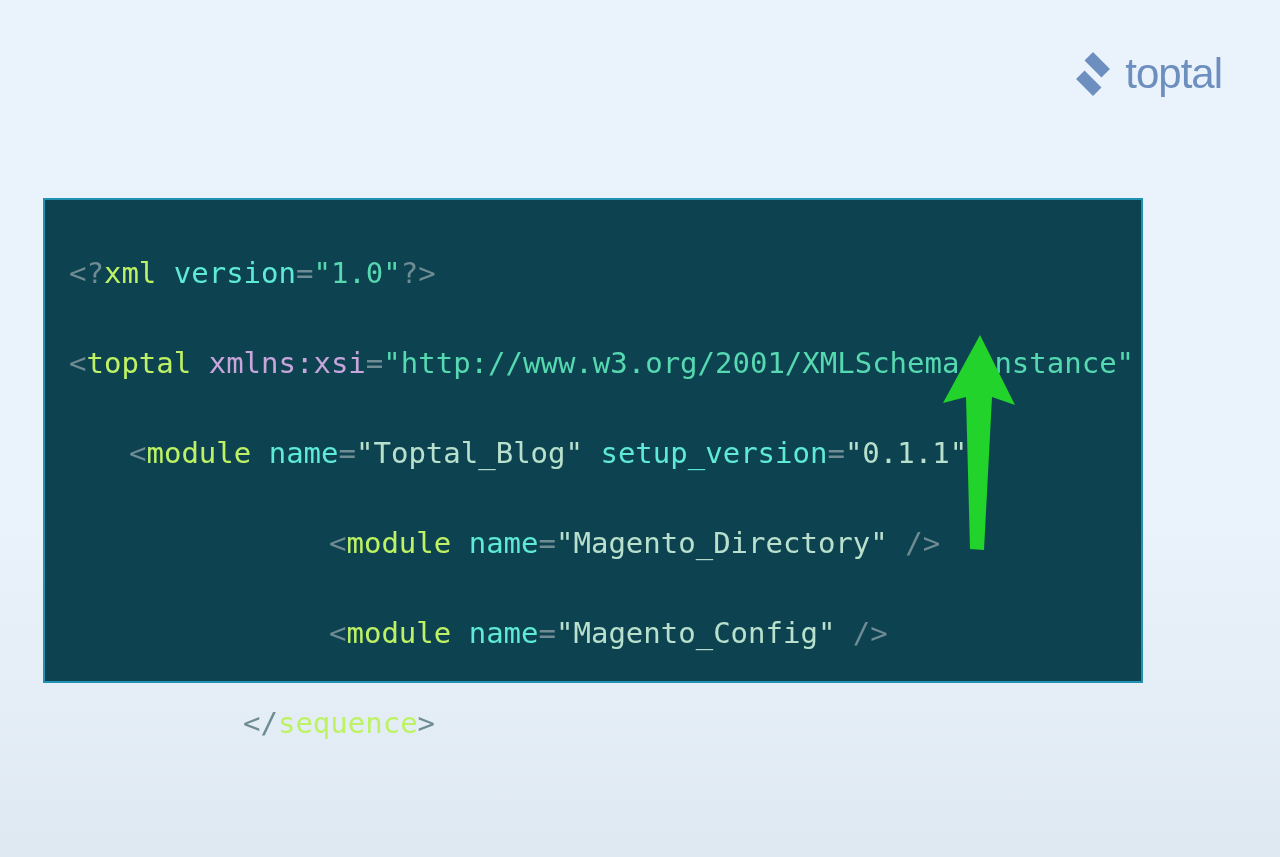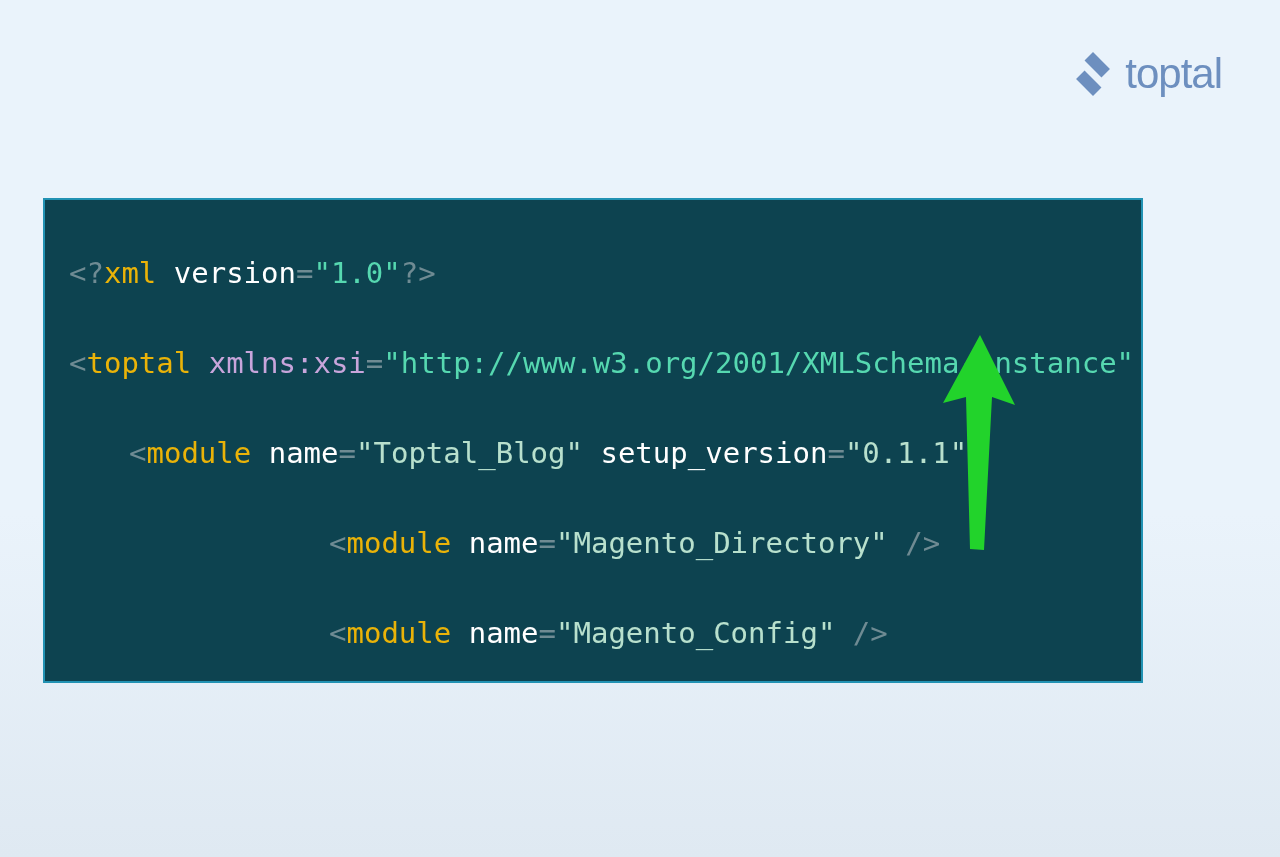--- a/index.html
+++ b/index.html
@@ -47,22 +47,22 @@
     filter: blur(0.4px);
   }
 
   .ln { display: block; padding-left: 12px; }
   .ind1 { padding-left: 72px; }
   .ind2 { padding-left: 186px; }
   .ind3 { padding-left: 272px; }
 
   
   .punct   { color: #6f8b93; }   
-  .tag     { color: #eab308; }   
-  .attr    { color: #ffffff; }   
+  .tag     { color: #bef264; }   
+  .attr    { color: #5eead4; }   
   .eq      { color: #6f8b93; }
   .str     { color: #b8e0cd; }   
   .strhi   { color: #56d8b0; }   
   .ns      { color: #c8a5db; text-align: right; }
 
   
   .arrow {
     position: absolute;
     top: 335px;
     left: 940px;
@@ -82,20 +82,21 @@
   </span>
   <span class="logo-text">toptal</span>
 </div>
 
 <div class="editor">
 <span class="ln"><span class="punct">&lt;?</span><span class="tag">xml </span><span class="attr">version</span><span class="eq">=</span><span class="strhi">"1.0"</span><span class="punct">?&gt;</span></span>
 <span class="ln"><span class="punct">&lt;</span><span class="tag">toptal </span><span class="ns">xmlns:xsi</span><span class="eq">=</span><span class="strhi">"http://www.w3.org/2001/XMLSchema-instance"</span></span>
 <span class="ln ind1"><span class="punct">&lt;</span><span class="tag">module </span><span class="attr">name</span><span class="eq">=</span><span class="str">"Toptal_Blog"</span><span> </span><span class="attr">setup_version</span><span class="eq">=</span><span class="str">"0.1.1"</span><span class="punct">&gt;</span></span>
 <span class="ln ind3"><span class="punct">&lt;</span><span class="tag">module </span><span class="attr">name</span><span class="eq">=</span><span class="str">"Magento_Directory"</span><span class="punct"> /&gt;</span></span>
 <span class="ln ind3"><span class="punct">&lt;</span><span class="tag">module </span><span class="attr">name</span><span class="eq">=</span><span class="str">"Magento_Config"</span><span class="punct"> /&gt;</span></span>
+<span class="ln ind2"><span class="punct">&lt;/</span><span class="tag">sequence</span><span class="punct">&gt;</span></span>
 
 
 
 </div>
 
 <div class="arrow">
   <svg width="80" height="220" viewBox="0 0 80 220">
     <polygon points="40,0 75,70 52,62 44,215 30,214 26,62 3,68" fill="#22d32b"></polygon>
   </svg>
 </div>

